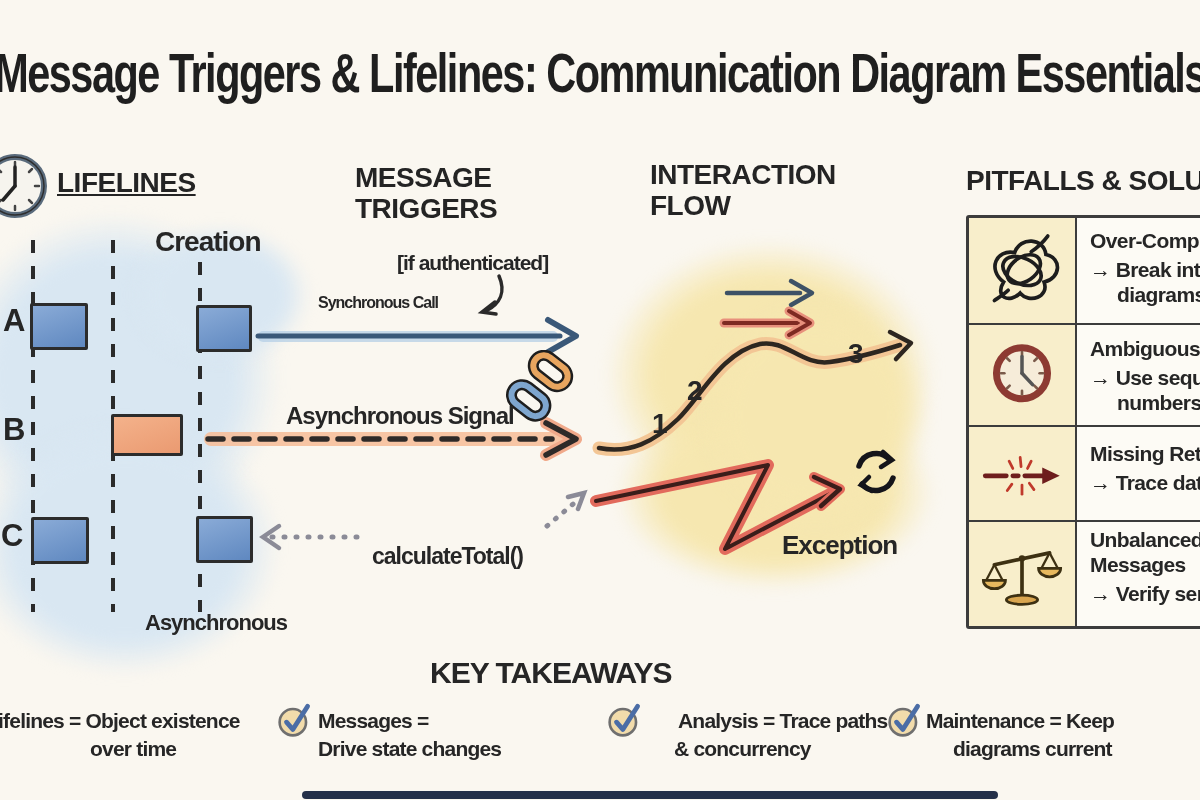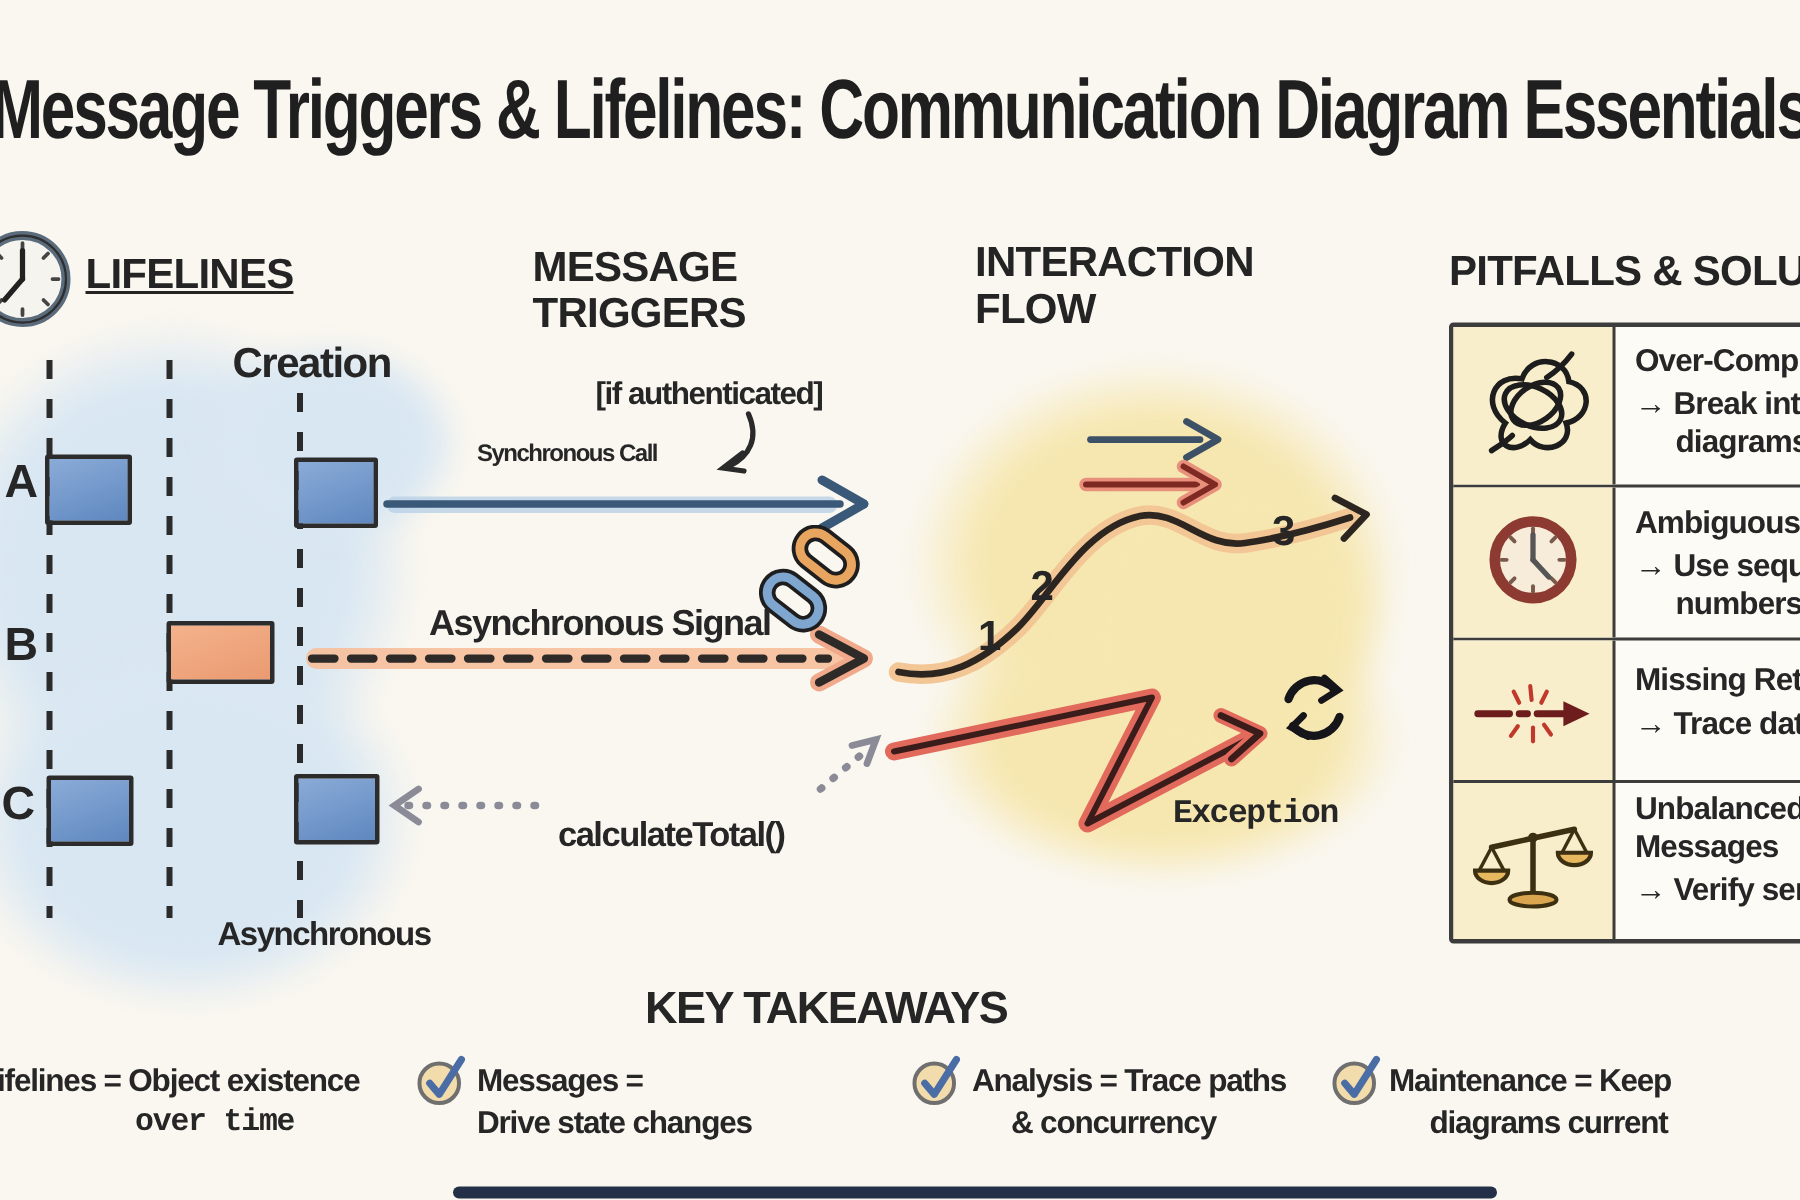--- a/index.html
+++ b/index.html
@@ -121,21 +121,21 @@
   </div>
 
   <div class="abs sec-head center" style="left:650px;top:160px;width:220px;z-index:6;">
     <span style="display:block">INTERACTION</span>
     <span style="display:block">FLOW</span>
   </div>
 
   <div class="abs lbl" style="left:652px;top:408px;font-size:28px;">1</div>
   <div class="abs lbl" style="left:687px;top:375px;font-size:28px;">2</div>
   <div class="abs lbl" style="left:848px;top:338px;font-size:28px;">3</div>
-  <div class="abs lbl" style="left:782px;top:530px;font-size:22px;letter-spacing:-1px;font-family:Liberation Mono, monospace;">Exception</div>
+  <div class="abs lbl" style="left:782px;top:530px;font-size:26px;letter-spacing:-1px;">Exception</div>
 
   <svg id="arrows" width="1200" height="800" viewBox="0 0 1200 800">
 
     <g>
       <rect x="258" y="331" width="300" height="11" rx="5" fill="#b5cfe6" opacity="0.75"></rect>
       <line x1="258" y1="336" x2="560" y2="336" stroke="#3a5878" stroke-width="5" stroke-linecap="round"></line>
       <polyline points="548,320 576,336 548,352" fill="none" stroke="#3a5878" stroke-width="6" stroke-linecap="round" stroke-linejoin="round"></polyline>
     </g>
 
     <g stroke="#2a2a2a" stroke-width="3.5" fill="none" stroke-linecap="round">
@@ -280,38 +280,38 @@
       <div class="tcell" style="padding-top:6px;">
         <div class="prob wrapped">Unbalanced Messages</div>
         <div class="sol one">→ Verify send/receive</div>
       </div>
     </div>
   </div>
 
   <div class="abs hw" style="left:430px;top:656px;font-size:30px;letter-spacing:-1px;z-index:6;">KEY TAKEAWAYS</div>
 
   <div class="abs tk-line" style="left:-14px;top:709px;">Lifelines = Object existence</div>
-  <div class="abs tk-line" style="left:90px;top:737px;font-family:Liberation Mono, monospace;">over time</div>
+  <div class="abs tk-line" style="left:90px;top:737px;">over time</div>
 
   <div class="abs" style="left:278px;top:700px;z-index:6;">
     <svg width="36" height="38" viewBox="0 0 34 36">
       <circle cx="14" cy="21" r="12.5" fill="#f2dcab" stroke="#6f6f6f" stroke-width="2.5"></circle>
       <path d="M8 21 L14 28 L28 6" fill="none" stroke="#4b6da6" stroke-width="4.5" stroke-linecap="round" stroke-linejoin="round"></path>
     </svg>
   </div>
   <div class="abs tk-line" style="left:318px;top:709px;">Messages =</div>
   <div class="abs tk-line" style="left:318px;top:737px;">Drive state changes</div>
 
   <div class="abs" style="left:608px;top:700px;z-index:6;">
     <svg width="36" height="38" viewBox="0 0 34 36">
       <circle cx="14" cy="21" r="12.5" fill="#f2dcab" stroke="#6f6f6f" stroke-width="2.5"></circle>
       <path d="M8 21 L14 28 L28 6" fill="none" stroke="#4b6da6" stroke-width="4.5" stroke-linecap="round" stroke-linejoin="round"></path>
     </svg>
   </div>
-  <div class="abs tk-line" style="left:648px;top:709px;text-align:center;">Analysis = Trace paths</div>
+  <div class="abs tk-line" style="left:678px;top:709px;text-align:center;">Analysis = Trace paths</div>
   <div class="abs tk-line" style="left:674px;top:737px;">&amp; concurrency</div>
 
   <div class="abs" style="left:888px;top:700px;z-index:6;">
     <svg width="36" height="38" viewBox="0 0 34 36">
       <circle cx="14" cy="21" r="12.5" fill="#f2dcab" stroke="#6f6f6f" stroke-width="2.5"></circle>
       <path d="M8 21 L14 28 L28 6" fill="none" stroke="#4b6da6" stroke-width="4.5" stroke-linecap="round" stroke-linejoin="round"></path>
     </svg>
   </div>
   <div class="abs tk-line" style="left:926px;top:709px;">Maintenance = Keep</div>
   <div class="abs tk-line" style="left:953px;top:737px;">diagrams current</div>

